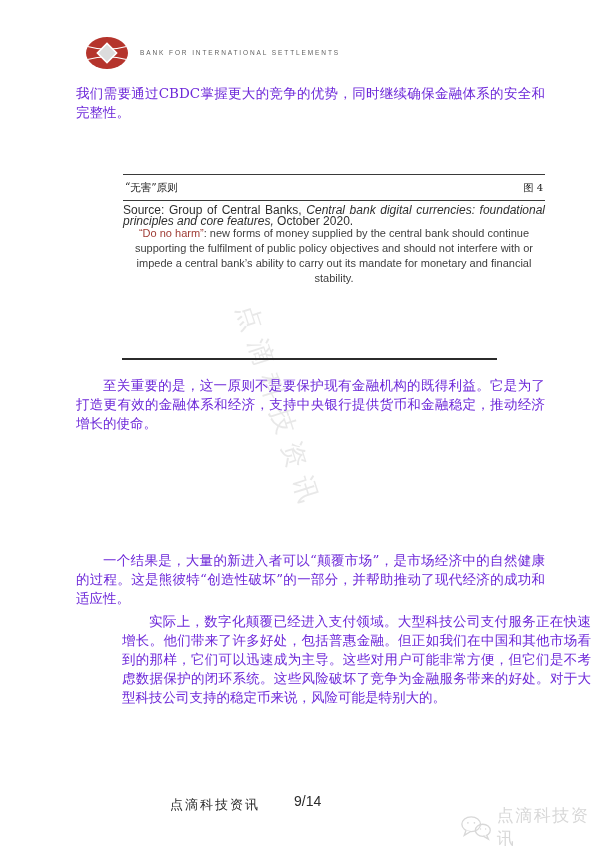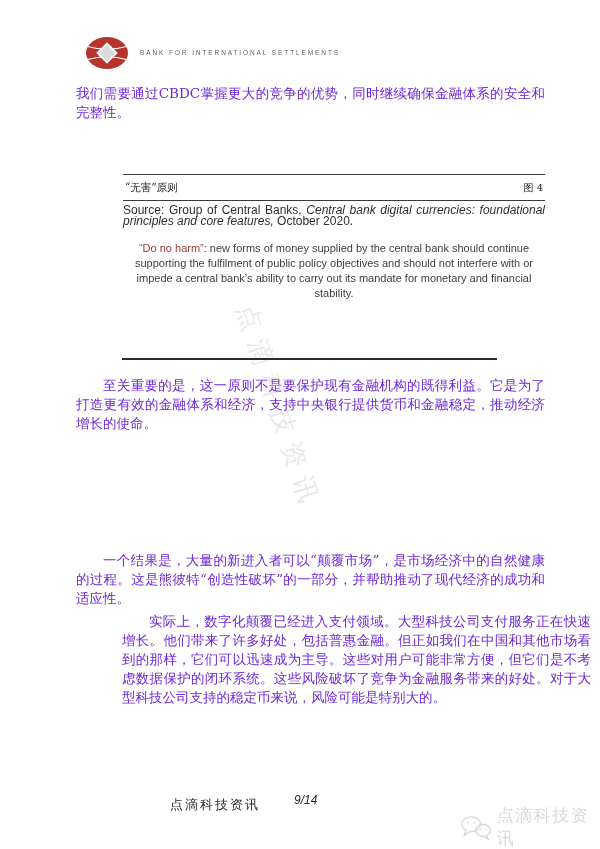--- a/index.html
+++ b/index.html
@@ -42,39 +42,39 @@
   .fig-title{font-size:10.5px;color:#202020;}
   .fig-label{font-size:10px;color:#202020;}
   .fig-source{
     margin-top:4px;
     font-family:"Liberation Sans",sans-serif;
     font-size:12px;line-height:10.5px;color:#2f2f2f;
     text-align:justify;
   }
   .fig-source .it{font-style:italic;}
   .fig-quote{
-    margin-top:15px;padding:0 4px;
+    padding:0 4px;
     font-family:"Liberation Sans",sans-serif;
     font-size:11px;line-height:15px;color:#3e3e3e;
     text-align:center;
   }
   .fig-quote .hl{color:#9e3a33;}
   .fig-bottomrule{
     position:absolute;left:122px;top:358px;
     width:375px;height:2px;background:#2b2b2b;
   }
   
   .footer-site{
     position:absolute;left:170px;top:796px;
     font-size:13px;letter-spacing:2px;color:#2b2b2b;
   }
   .footer-page{
     position:absolute;left:294px;top:793px;
     font-family:"Liberation Sans",sans-serif;
-    font-size:12px;color:#2b2b2b;font-style:italic;
+    font-size:14px;color:#2b2b2b;
   }
   
   .wm-diagonal{
     position:absolute;left:262px;top:300px;
     transform:rotate(72deg);transform-origin:0 0;
     font-size:26px;letter-spacing:10px;white-space:nowrap;
     color:rgba(110,110,110,0.16);
     pointer-events:none;
   }
   .wm-corner{

